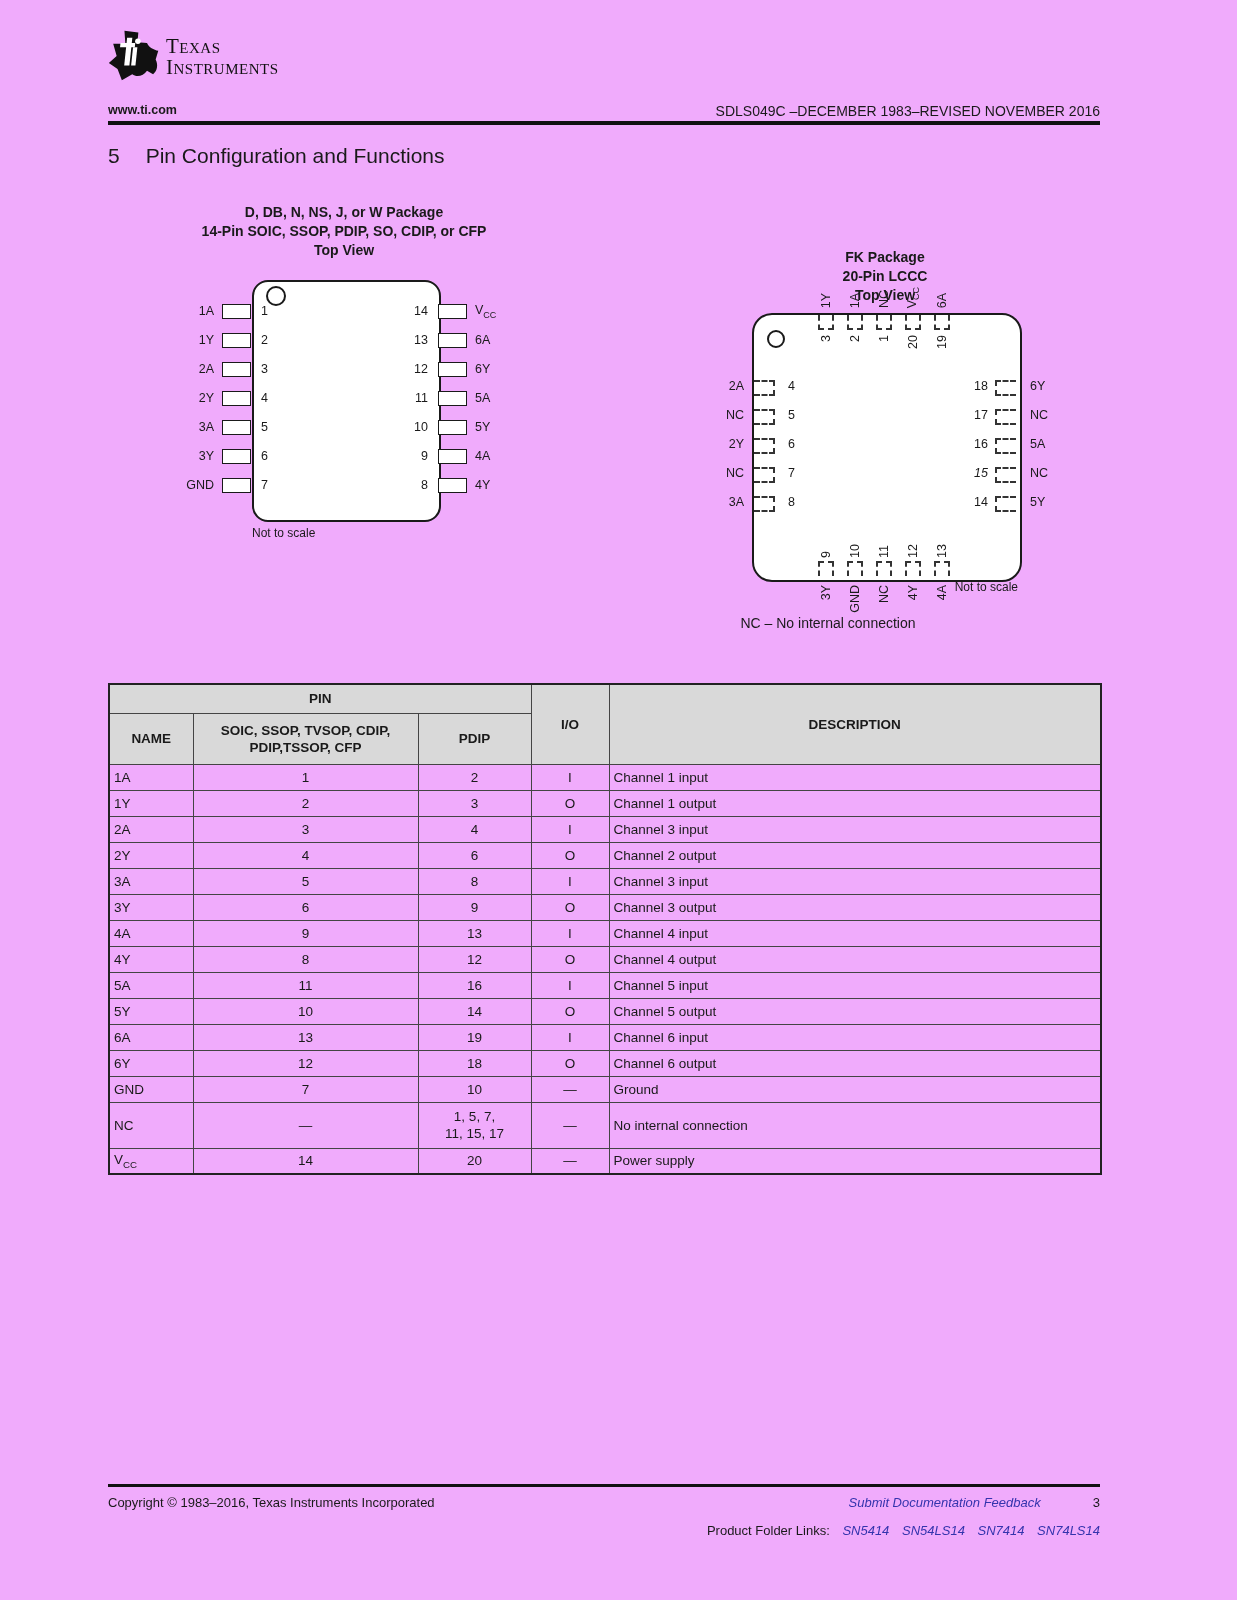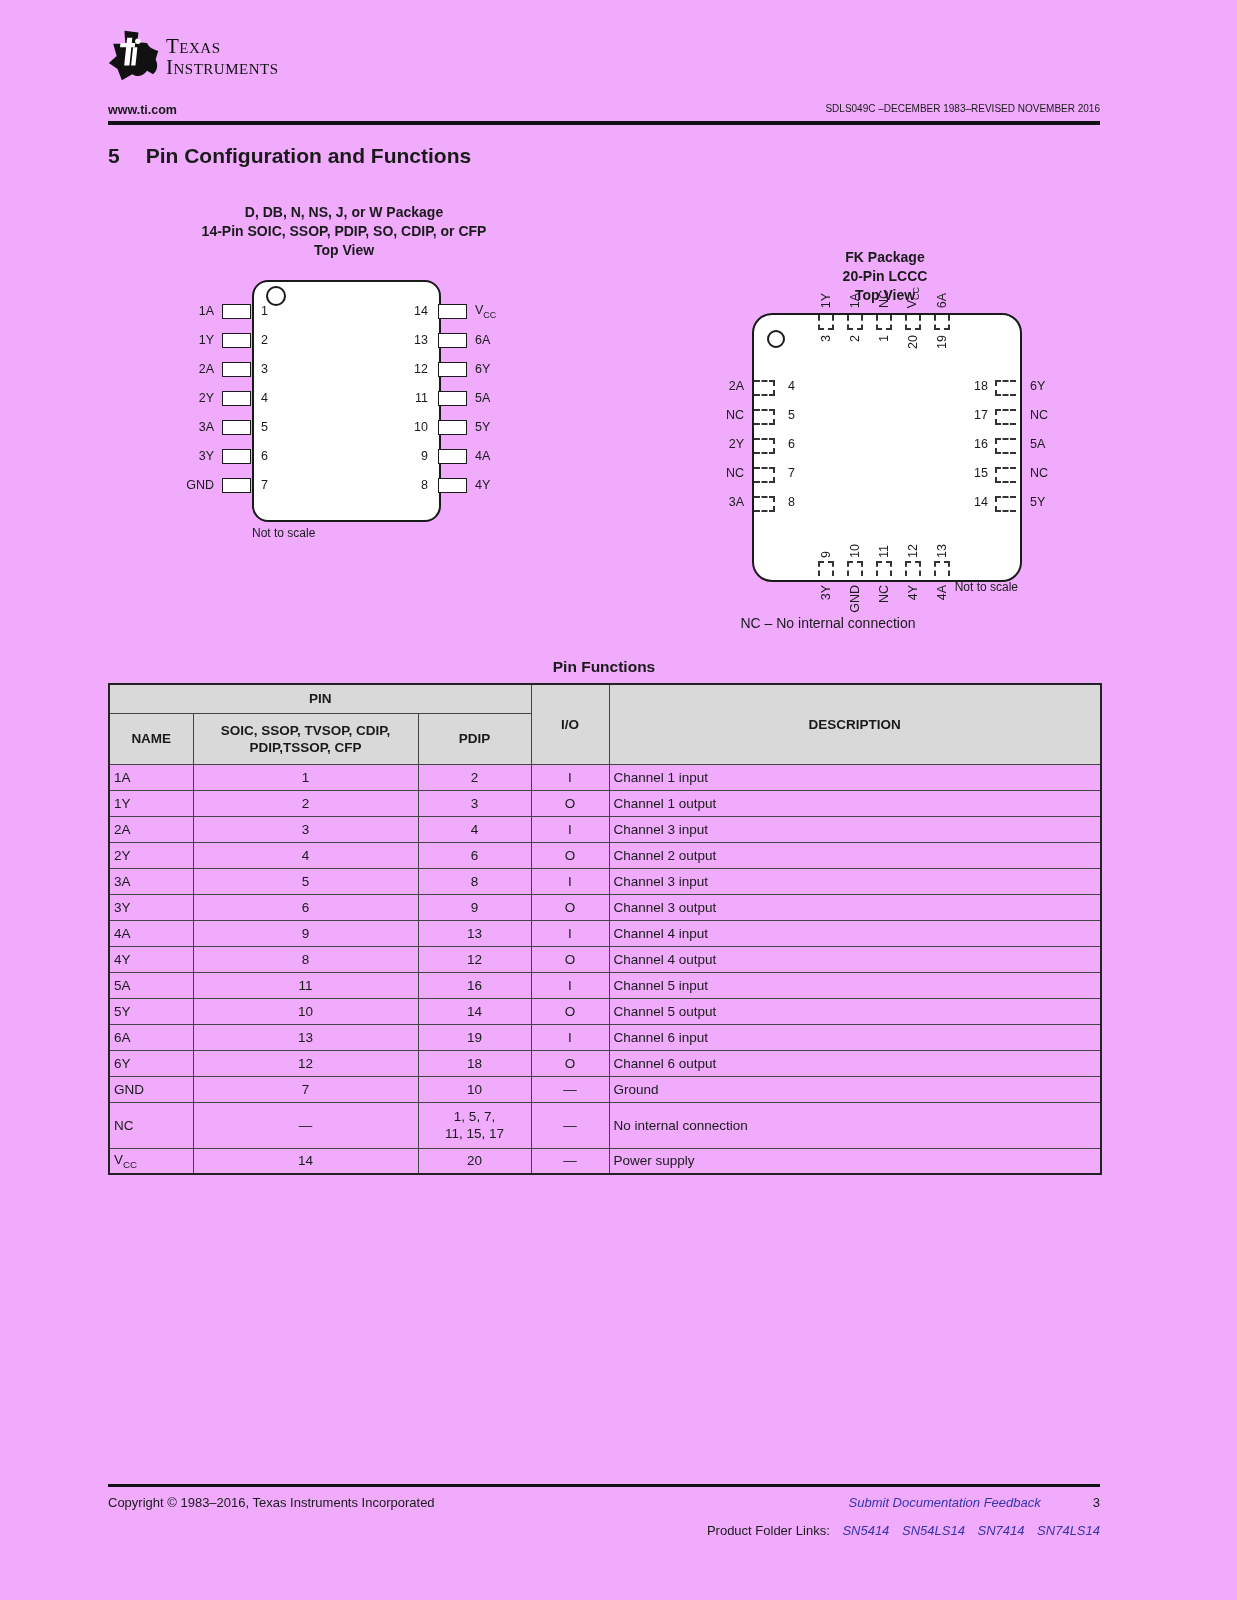--- a/index.html
+++ b/index.html
@@ -4,24 +4,24 @@
 <style>
   html,body{margin:0;padding:0;background:#888;}
   .page{position:relative;width:1237px;height:1600px;background:#f0abfc;
         font-family:"Liberation Sans",sans-serif;color:#1a1a1a;overflow:hidden;}
   .abs{position:absolute;}
   
   .logo{left:108px;top:30px;display:flex;align-items:flex-start;}
   .logo-text{margin-left:6px;margin-top:6px;font-family:"Liberation Serif",serif;
              font-variant:small-caps;font-size:21px;line-height:21px;letter-spacing:.5px;color:#111;}
   .parts{left:108px;width:992px;top:77px;text-align:right;font-weight:bold;font-size:17px;}
-  .docline{left:108px;width:992px;top:103px;text-align:right;font-size:10px;}
+  .docline{left:108px;width:992px;top:103px;text-align:right;font-size:14px;}
   .site{left:108px;top:103px;font-size:12.5px;font-weight:bold;}
   .toprule{left:108px;width:992px;top:121px;height:3.5px;background:#111;}
-  .heading{left:108px;top:144px;font-size:21px;font-weight:bold;}
+  .heading{left:108px;top:144px;font-size:21px;font-weight:normal;}
   .heading .hnum{margin-right:26px;}
   
   .pkg-title{transform:translateX(-50%);text-align:center;font-weight:bold;
              font-size:14px;line-height:19px;white-space:nowrap;}
   
   .dip{left:170px;top:268px;width:400px;height:290px;}
   .dip-body{position:absolute;left:82px;top:12px;width:185px;height:238px;
             border:2px solid #1a1a1a;border-radius:16px;background:#fff;}
   .dip-dot{position:absolute;left:96px;top:18px;width:16px;height:16px;
            border:2px solid #1a1a1a;border-radius:50%;}
@@ -239,21 +239,21 @@
     <span class="fk-box-l" style="top:216px;"></span>
     <span class="fk-ln" style="top:99px;">4</span>
     <span class="fk-ln" style="top:128px;">5</span>
     <span class="fk-ln" style="top:157px;">6</span>
     <span class="fk-ln" style="top:186px;">7</span>
     <span class="fk-ln" style="top:215px;">8</span>
 
     <span class="fk-rn" style="top:99px;">18</span>
     <span class="fk-rn" style="top:128px;">17</span>
     <span class="fk-rn" style="top:157px;">16</span>
-    <span class="fk-rn" style="top:186px;">15</span>
+    <span class="fk-rn" style="top:186px;font-style:italic;">15</span>
     <span class="fk-rn" style="top:215px;">14</span>
     <span class="fk-box-r" style="top:100px;"></span>
     <span class="fk-box-r" style="top:129px;"></span>
     <span class="fk-box-r" style="top:158px;"></span>
     <span class="fk-box-r" style="top:187px;"></span>
     <span class="fk-box-r" style="top:216px;"></span>
     <span class="fk-rl" style="top:99px;">6Y</span>
     <span class="fk-rl" style="top:128px;">NC</span>
     <span class="fk-rl" style="top:157px;">5A</span>
     <span class="fk-rl" style="top:186px;">NC</span>
@@ -293,21 +293,20 @@
       </div>
     <div class="fk-bl" style="left:232px;">
         <span class="vtext">4A</span>
       </div>
 
     <span class="fk-nts">Not to scale</span>
   </div>
 
   <div class="abs nc-note">NC – No internal connection</div>
 
-  <div class="abs tbl-title">Pin Functions</div>
 
   <table class="pins">
     <colgroup>
         <col style="width:84px">
         <col style="width:225px">
         <col style="width:113px">
         <col style="width:78px">
         <col style="width:492px">
       </colgroup>
     <tbody>

